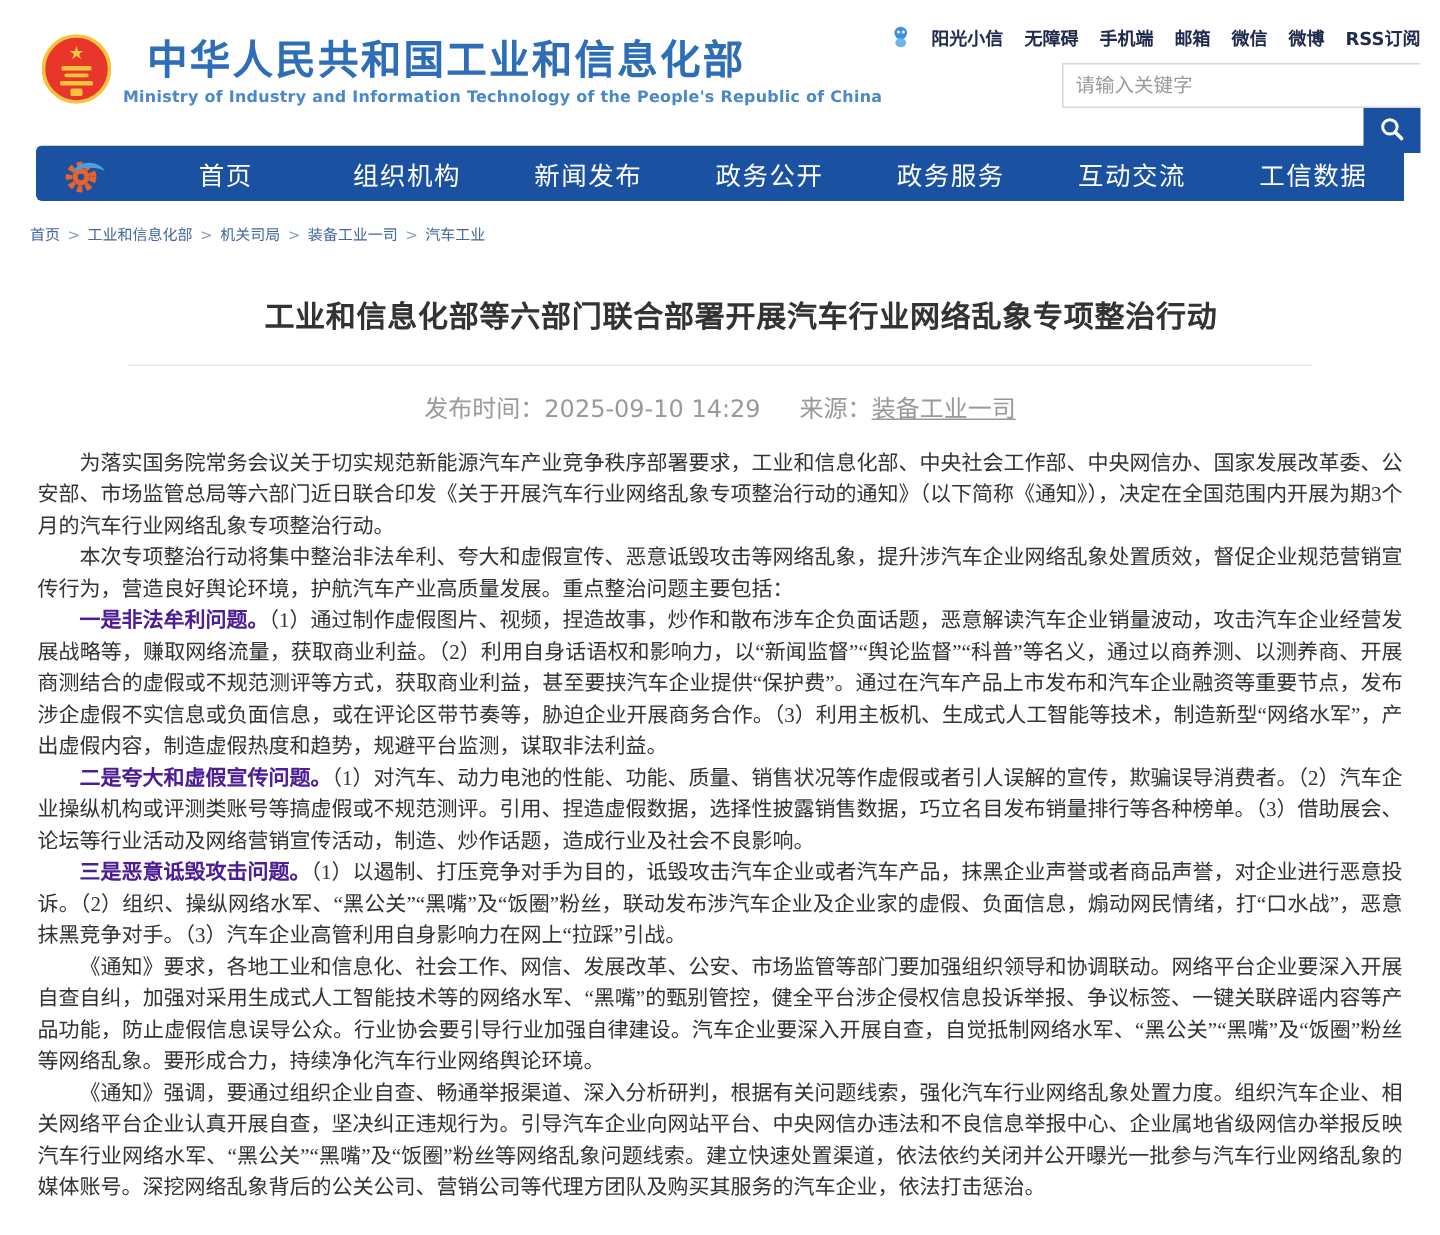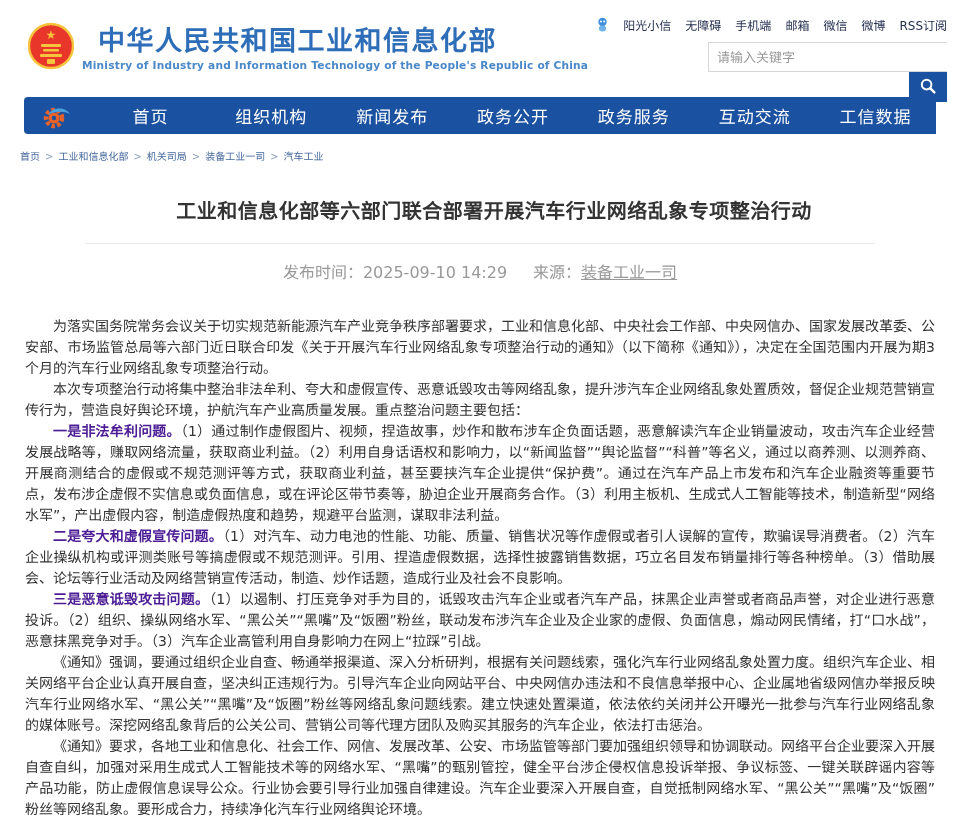--- a/index.html
+++ b/index.html
@@ -11,21 +11,21 @@
   .page{position:relative;width:960px;height:823px;}
 
   
   .header{position:relative;height:97px;background:#ffffff;}
   .emblem{position:absolute;left:28px;top:20px;width:46px;height:52px;}
   .brand{position:absolute;left:82px;top:26px;}
   .brand-cn{font-size:27px;font-weight:bold;color:#2e6db7;letter-spacing:1.5px;line-height:1.1;margin-left:16px;}
   .brand-en{font-size:10.6px;color:#4a88c8;margin-top:3px;font-weight:bold;letter-spacing:.2px;}
 
   .quick{position:absolute;right:13px;top:16px;display:flex;align-items:center;gap:14px;
-         font-size:12px;color:#1f2c4d;}
+         font-size:12px;color:#1f2c4d;font-weight:bold;}
   .quick a{color:#1f2c4d;text-decoration:none;cursor:pointer;white-space:nowrap;}
   .mascot{width:13px;height:15px;display:inline-block;}
 
   .searchbar{position:absolute;right:13px;top:42px;display:flex;align-items:flex-end;flex-direction:column;}
   .search-input{width:222px;height:28px;border:1px solid #d6d6d6;border-right:none;
                 padding:0 8px;font-size:13px;color:#333;outline:none;
                 font-family:"DejaVu Sans","Liberation Sans",sans-serif;}
   .search-input::placeholder{color:#9a9a9a;}
   .search-btn{width:38px;height:30px;background:#1a51a0;border:none;cursor:pointer;
               display:flex;align-items:center;justify-content:center;padding:0;}
@@ -44,21 +44,21 @@
 
   
   .article{margin-top:32px;}
   .article-title{margin:0;text-align:center;font-size:20px;font-weight:bold;color:#333;
                  letter-spacing:.5px;padding-left:28px;}
   .divider{width:790px;margin:19px auto 0;border-top:1px solid #e9e9e9;height:0;}
   .meta{text-align:center;margin-top:15px;font-size:16px;color:#999;}
   .meta .gap{display:inline-block;width:26px;}
   .meta a{color:#999;text-decoration:underline;cursor:pointer;}
 
-  .body{margin:33px 25px 0 25px;}
+  .body{margin:16px 25px 0 25px;font-family:Liberation Serif, serif;}
   .body p{margin:0;text-indent:2em;font-size:14px;line-height:21px;color:#333;
           text-align:justify;}
   .body .lead{font-weight:bold;color:#4c1d95;}
 </style>
 </head>
 <body>
 
 <div class="page">
 
   <div class="header">
@@ -143,18 +143,18 @@
       <span>发布时间：</span><span>2025-09-10 14:29</span><span class="gap"></span><span>来源：</span><a>装备工业一司</a>
     </div>
 
     <div class="body">
 
     <p><span>为落实国务院常务会议关于切实规范新能源汽车产业竞争秩序部署要求，工业和信息化部、中央社会工作部、中央网信办、国家发展改革委、公安部、市场监管总局等六部门近日联合印发《关于开展汽车行业网络乱象专项整治行动的通知》（以下简称《通知》），决定在全国范围内开展为期3个月的汽车行业网络乱象专项整治行动。</span></p>
         <p><span>本次专项整治行动将集中整治非法牟利、夸大和虚假宣传、恶意诋毁攻击等网络乱象，提升涉汽车企业网络乱象处置质效，督促企业规范营销宣传行为，营造良好舆论环境，护航汽车产业高质量发展。重点整治问题主要包括：</span></p>
         <p><span class="lead">一是非法牟利问题。</span><span>（1）通过制作虚假图片、视频，捏造故事，炒作和散布涉车企负面话题，恶意解读汽车企业销量波动，攻击汽车企业经营发展战略等，赚取网络流量，获取商业利益。（2）利用自身话语权和影响力，以“新闻监督”“舆论监督”“科普”等名义，通过以商养测、以测养商、开展商测结合的虚假或不规范测评等方式，获取商业利益，甚至要挟汽车企业提供“保护费”。通过在汽车产品上市发布和汽车企业融资等重要节点，发布涉企虚假不实信息或负面信息，或在评论区带节奏等，胁迫企业开展商务合作。（3）利用主板机、生成式人工智能等技术，制造新型“网络水军”，产出虚假内容，制造虚假热度和趋势，规避平台监测，谋取非法利益。</span></p>
         <p><span class="lead">二是夸大和虚假宣传问题。</span><span>（1）对汽车、动力电池的性能、功能、质量、销售状况等作虚假或者引人误解的宣传，欺骗误导消费者。（2）汽车企业操纵机构或评测类账号等搞虚假或不规范测评。引用、捏造虚假数据，选择性披露销售数据，巧立名目发布销量排行等各种榜单。（3）借助展会、论坛等行业活动及网络营销宣传活动，制造、炒作话题，造成行业及社会不良影响。</span></p>
         <p><span class="lead">三是恶意诋毁攻击问题。</span><span>（1）以遏制、打压竞争对手为目的，诋毁攻击汽车企业或者汽车产品，抹黑企业声誉或者商品声誉，对企业进行恶意投诉。（2）组织、操纵网络水军、“黑公关”“黑嘴”及“饭圈”粉丝，联动发布涉汽车企业及企业家的虚假、负面信息，煽动网民情绪，打“口水战”，恶意抹黑竞争对手。（3）汽车企业高管利用自身影响力在网上“拉踩”引战。</span></p>
+        <p><span>《通知》要求，各地工业和信息化、社会工作、网信、发展改革、公安、市场监管等部门要加强组织领导和协调联动。网络平台企业要深入开展自查自纠，加强对采用生成式人工智能技术等的网络水军、“黑嘴”的甄别管控，健全平台涉企侵权信息投诉举报、争议标签、一键关联辟谣内容等产品功能，防止虚假信息误导公众。行业协会要引导行业加强自律建设。汽车企业要深入开展自查，自觉抵制网络水军、“黑公关”“黑嘴”及“饭圈”粉丝等网络乱象。要形成合力，持续净化汽车行业网络舆论环境。</span></p>
         <p><span>《通知》强调，要通过组织企业自查、畅通举报渠道、深入分析研判，根据有关问题线索，强化汽车行业网络乱象处置力度。组织汽车企业、相关网络平台企业认真开展自查，坚决纠正违规行为。引导汽车企业向网站平台、中央网信办违法和不良信息举报中心、企业属地省级网信办举报反映汽车行业网络水军、“黑公关”“黑嘴”及“饭圈”粉丝等网络乱象问题线索。建立快速处置渠道，依法依约关闭并公开曝光一批参与汽车行业网络乱象的媒体账号。深挖网络乱象背后的公关公司、营销公司等代理方团队及购买其服务的汽车企业，依法打击惩治。</span></p>
-        <p><span>《通知》要求，各地工业和信息化、社会工作、网信、发展改革、公安、市场监管等部门要加强组织领导和协调联动。网络平台企业要深入开展自查自纠，加强对采用生成式人工智能技术等的网络水军、“黑嘴”的甄别管控，健全平台涉企侵权信息投诉举报、争议标签、一键关联辟谣内容等产品功能，防止虚假信息误导公众。行业协会要引导行业加强自律建设。汽车企业要深入开展自查，自觉抵制网络水军、“黑公关”“黑嘴”及“饭圈”粉丝等网络乱象。要形成合力，持续净化汽车行业网络舆论环境。</span></p>
       </div>
   </div>
 
 </div>
 
 </body></html>

